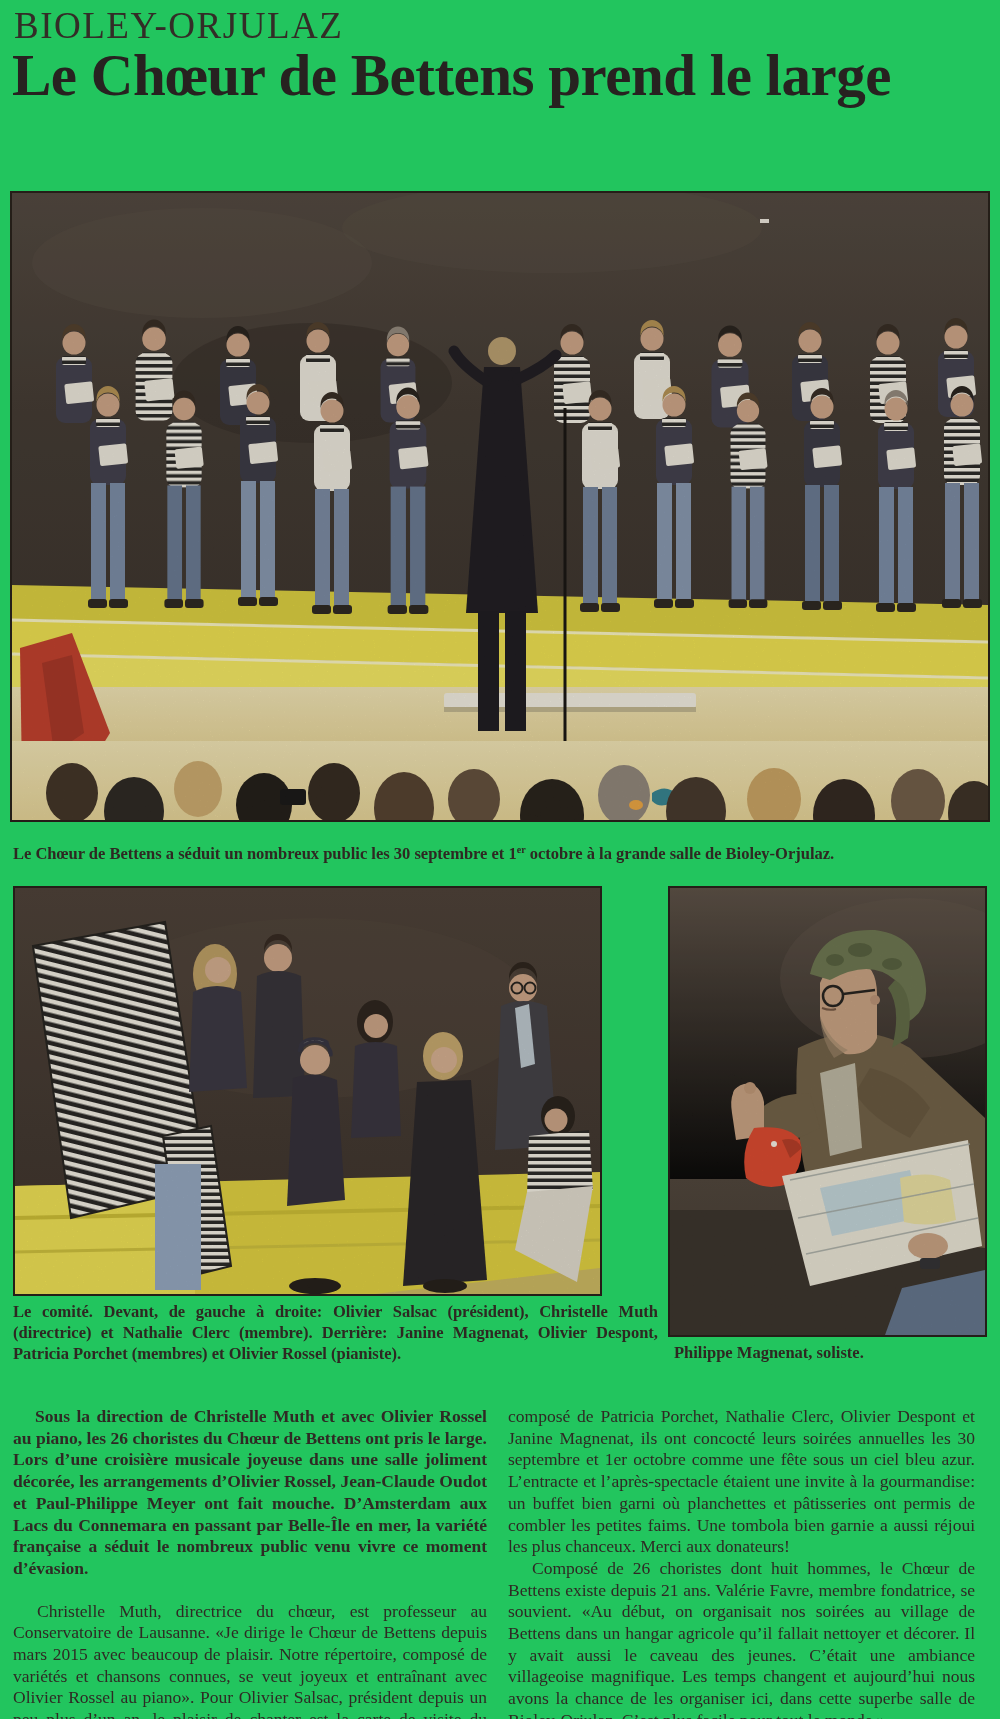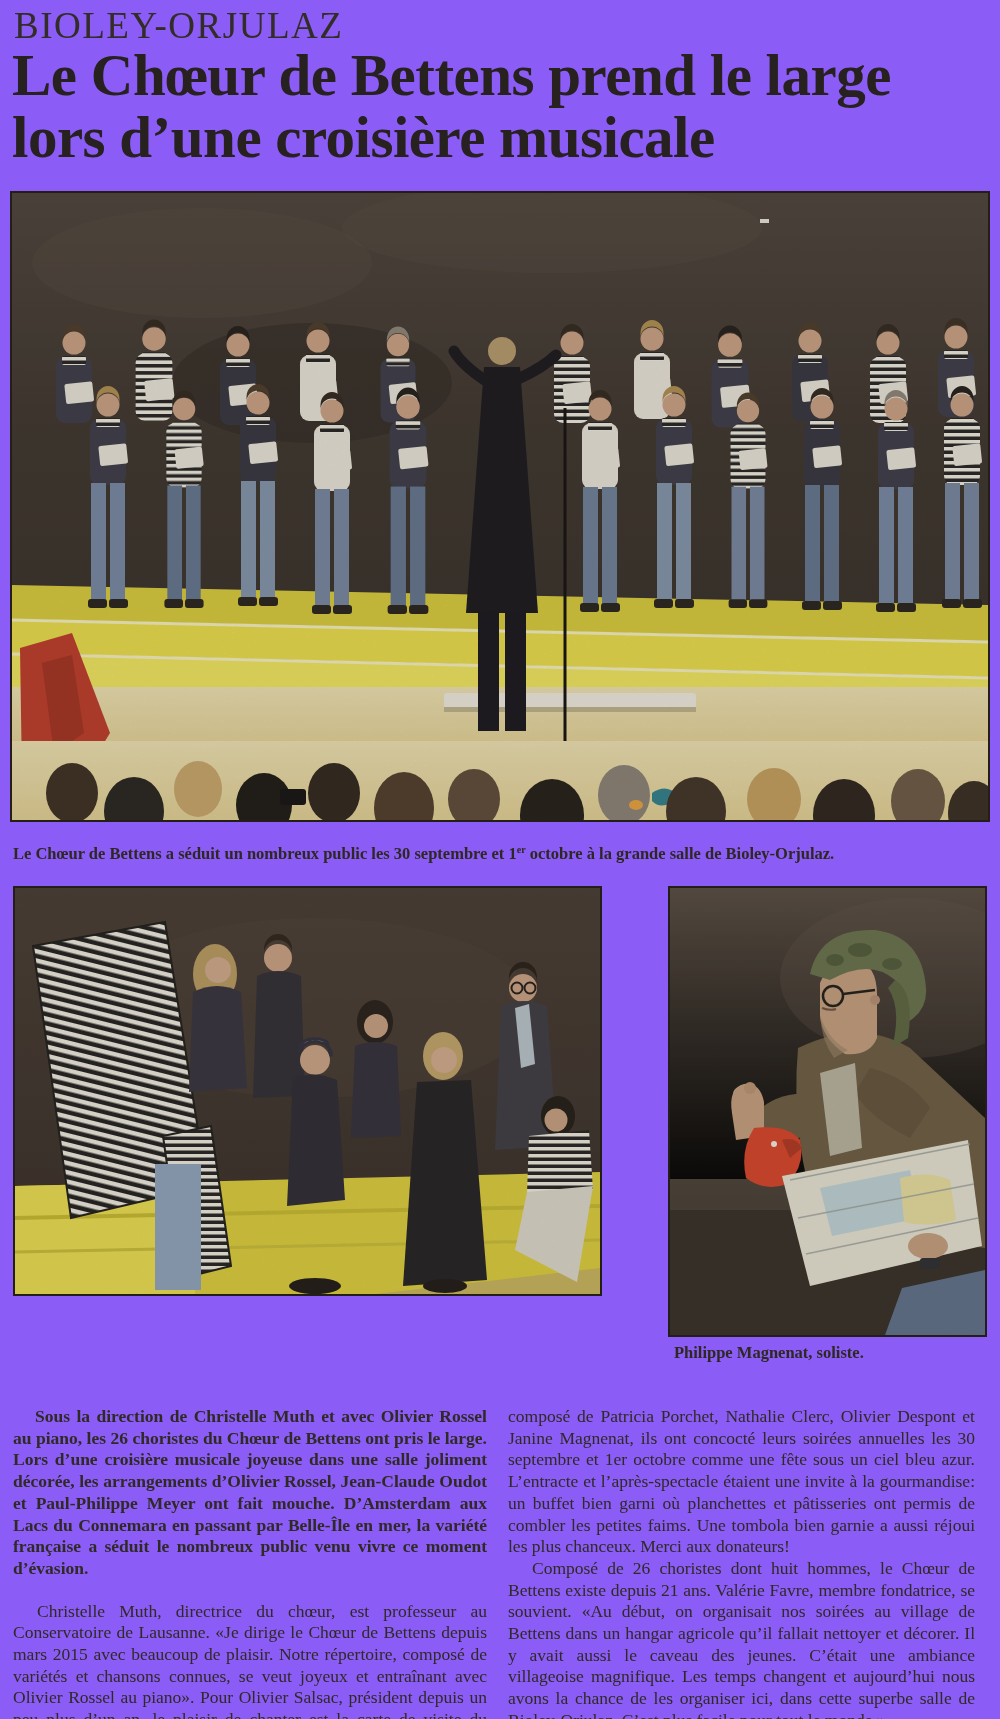--- a/index.html
+++ b/index.html
@@ -1,18 +1,18 @@
 <!DOCTYPE html>
 <html lang="fr"><head>
 <meta charset="utf-8">
 <style>
   html,body{margin:0;padding:0;background:#e9e7e2;}
   .page{
     position:relative;width:1000px;height:1719px;margin:0 auto;
-    background:#8b5cf6;overflow:hidden;
+    background:#22c55e;overflow:hidden;
     font-family:"Liberation Serif", serif;color:#2f2a24;
   }
   .kicker{
     position:absolute;left:14px;top:4px;
     font-size:37px;letter-spacing:1.5px;font-weight:400;color:#332d27;
   }
   .headline{
     position:absolute;left:12px;top:44px;margin:0;
     font-size:59px;line-height:62px;font-weight:700;color:#272220;letter-spacing:-0.5px;
   }
@@ -43,21 +43,20 @@
 </style>
 </head>
 <body>
 
 <div class="page">
 
   <div class="kicker">BIOLEY-ORJULAZ</div>
 
   <h1 class="headline">
     <span>Le Chœur de Bettens prend le large</span>
-    <span>lors d’une croisière musicale</span>
   </h1>
 
   <figure class="photo photo-main" style="margin:0;">
     <svg viewBox="0 0 976 627" preserveAspectRatio="none">
       <defs>
         <linearGradient id="gbg" x1="0" y1="0" x2="0" y2="1">
           <stop offset="0" stop-color="#4a4139"></stop>
             <stop offset="0.35" stop-color="#3b332c"></stop>
             <stop offset="1" stop-color="#2f2822"></stop>
         </linearGradient>
@@ -299,20 +298,21 @@
         <ellipse cx="258" cy="358" rx="20" ry="13" fill="#c49e7e"></ellipse>
         <rect x="250" y="370" width="20" height="11" rx="3" fill="#2a2a2e"></rect>
 
         <path d="M232,400 L315,382 L315,447 L215,447 Z" fill="#5c6f89"></path>
       </g>
 
       <rect width="315" height="447" filter="url(#grain)" opacity="0.16"></rect>
     </svg>
   </figure>
 
+  <p class="caption caption-committee">Le comité. Devant, de gauche à droite: Olivier Salsac (président), Christelle Muth (directrice) et Nathalie Clerc (membre). Derrière: Janine Magnenat, Olivier Despont, Patricia Porchet (membres) et Olivier Rossel (pianiste).</p>
   <p class="caption caption-soloist">Philippe Magnenat, soliste.</p>
 
   <div class="columns">
     <div class="col col-left">
       <p class="lead">Sous la direction de Christelle Muth et avec Olivier Rossel au piano, les 26 choristes du Chœur de Bettens ont pris le large. Lors d’une croisière musicale joyeuse dans une salle joliment décorée, les arrangements d’Olivier Rossel, Jean-Claude Oudot et Paul-Philippe Meyer ont fait mouche. D’Amsterdam aux Lacs du Connemara en passant par Belle-Île en mer, la variété française a séduit le nombreux public venu vivre ce moment d’évasion.</p>
       <p class="indent">Christelle Muth, directrice du chœur, est professeur au Conservatoire de Lausanne. «Je dirige le Chœur de Bettens depuis mars 2015 avec beaucoup de plaisir. Notre répertoire, composé de variétés et chansons connues, se veut joyeux et entraînant avec Olivier Rossel au piano». Pour Olivier Salsac, président depuis un peu plus d’un an, le plaisir de chanter est la carte de visite du groupe. Avec son comité dynamique</p>
     </div>
     <div class="col col-right">
       <p>composé de Patricia Porchet, Nathalie Clerc, Olivier Despont et Janine Magnenat, ils ont concocté leurs soirées annuelles les 30 septembre et 1er octobre comme une fête sous un ciel bleu azur. L’entracte et l’après-spectacle étaient une invite à la gourmandise: un buffet bien garni où planchettes et pâtisseries ont permis de combler les petites faims. Une tombola bien garnie a aussi réjoui les plus chanceux. Merci aux donateurs!</p>
       <p class="indent">Composé de 26 choristes dont huit hommes, le Chœur de Bettens existe depuis 21 ans. Valérie Favre, membre fondatrice, se souvient. «Au début, on organisait nos soirées au village de Bettens dans un hangar agricole qu’il fallait nettoyer et décorer. Il y avait aussi le caveau des jeunes. C’était une ambiance villageoise magnifique. Les temps changent et aujourd’hui nous avons la chance de les organiser ici, dans cette superbe salle de Bioley-Orjulaz. C’est plus facile pour tout le monde.»</p>

